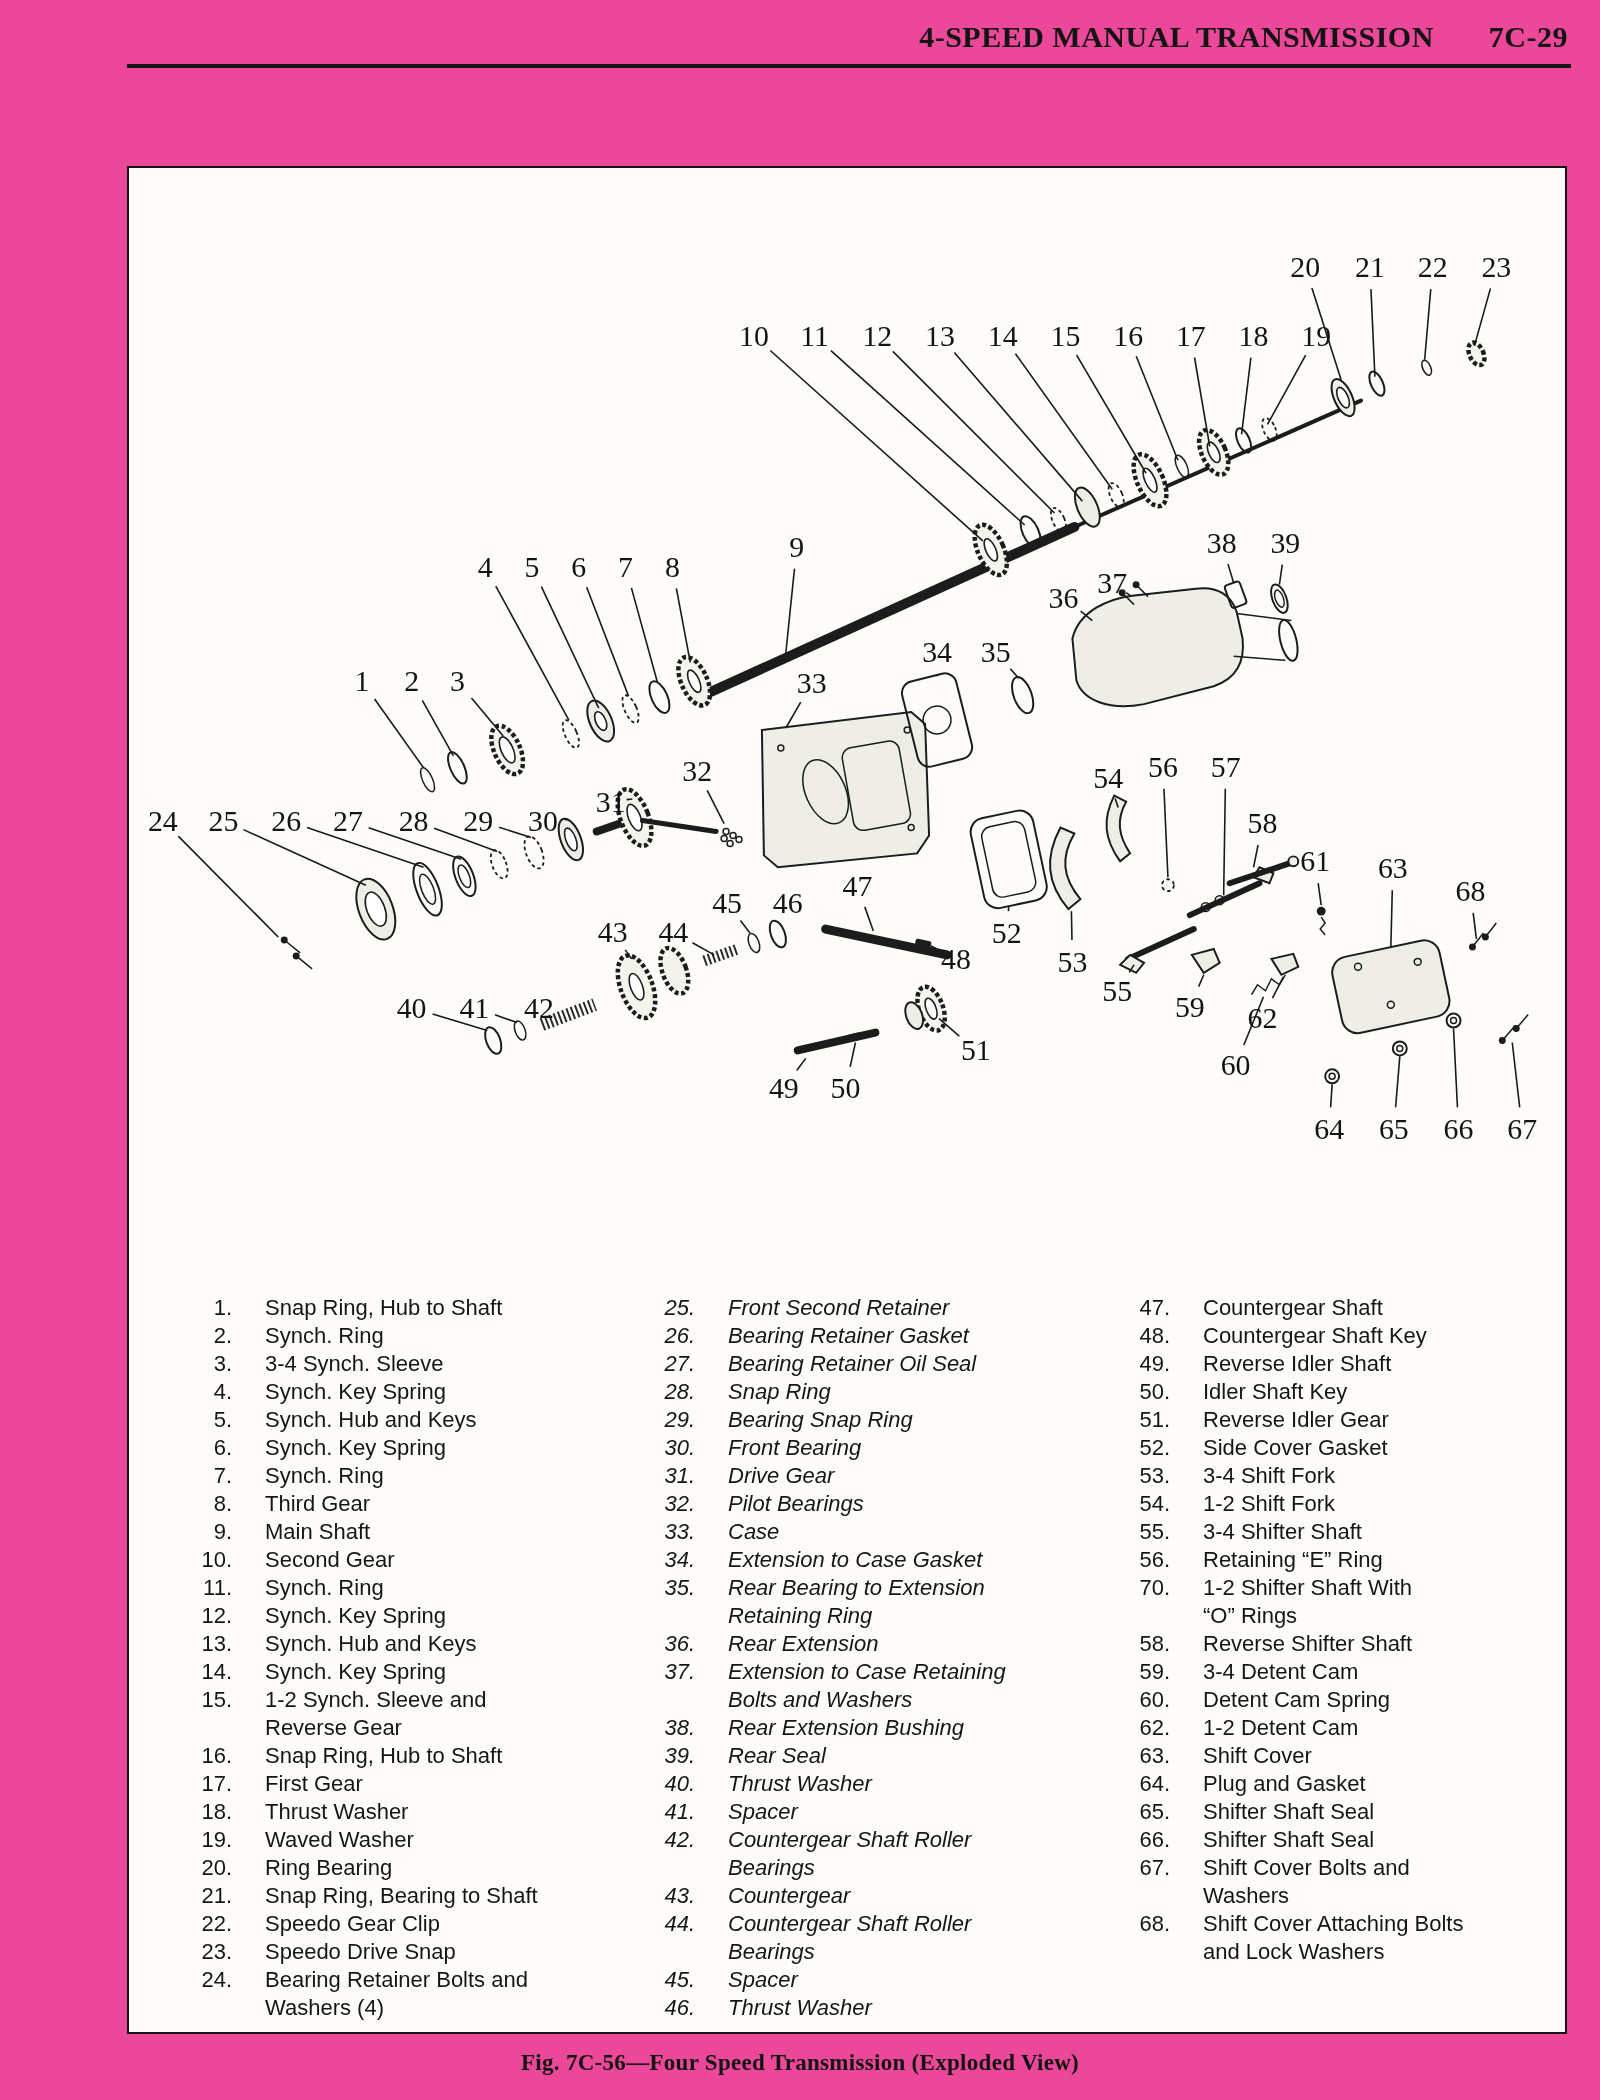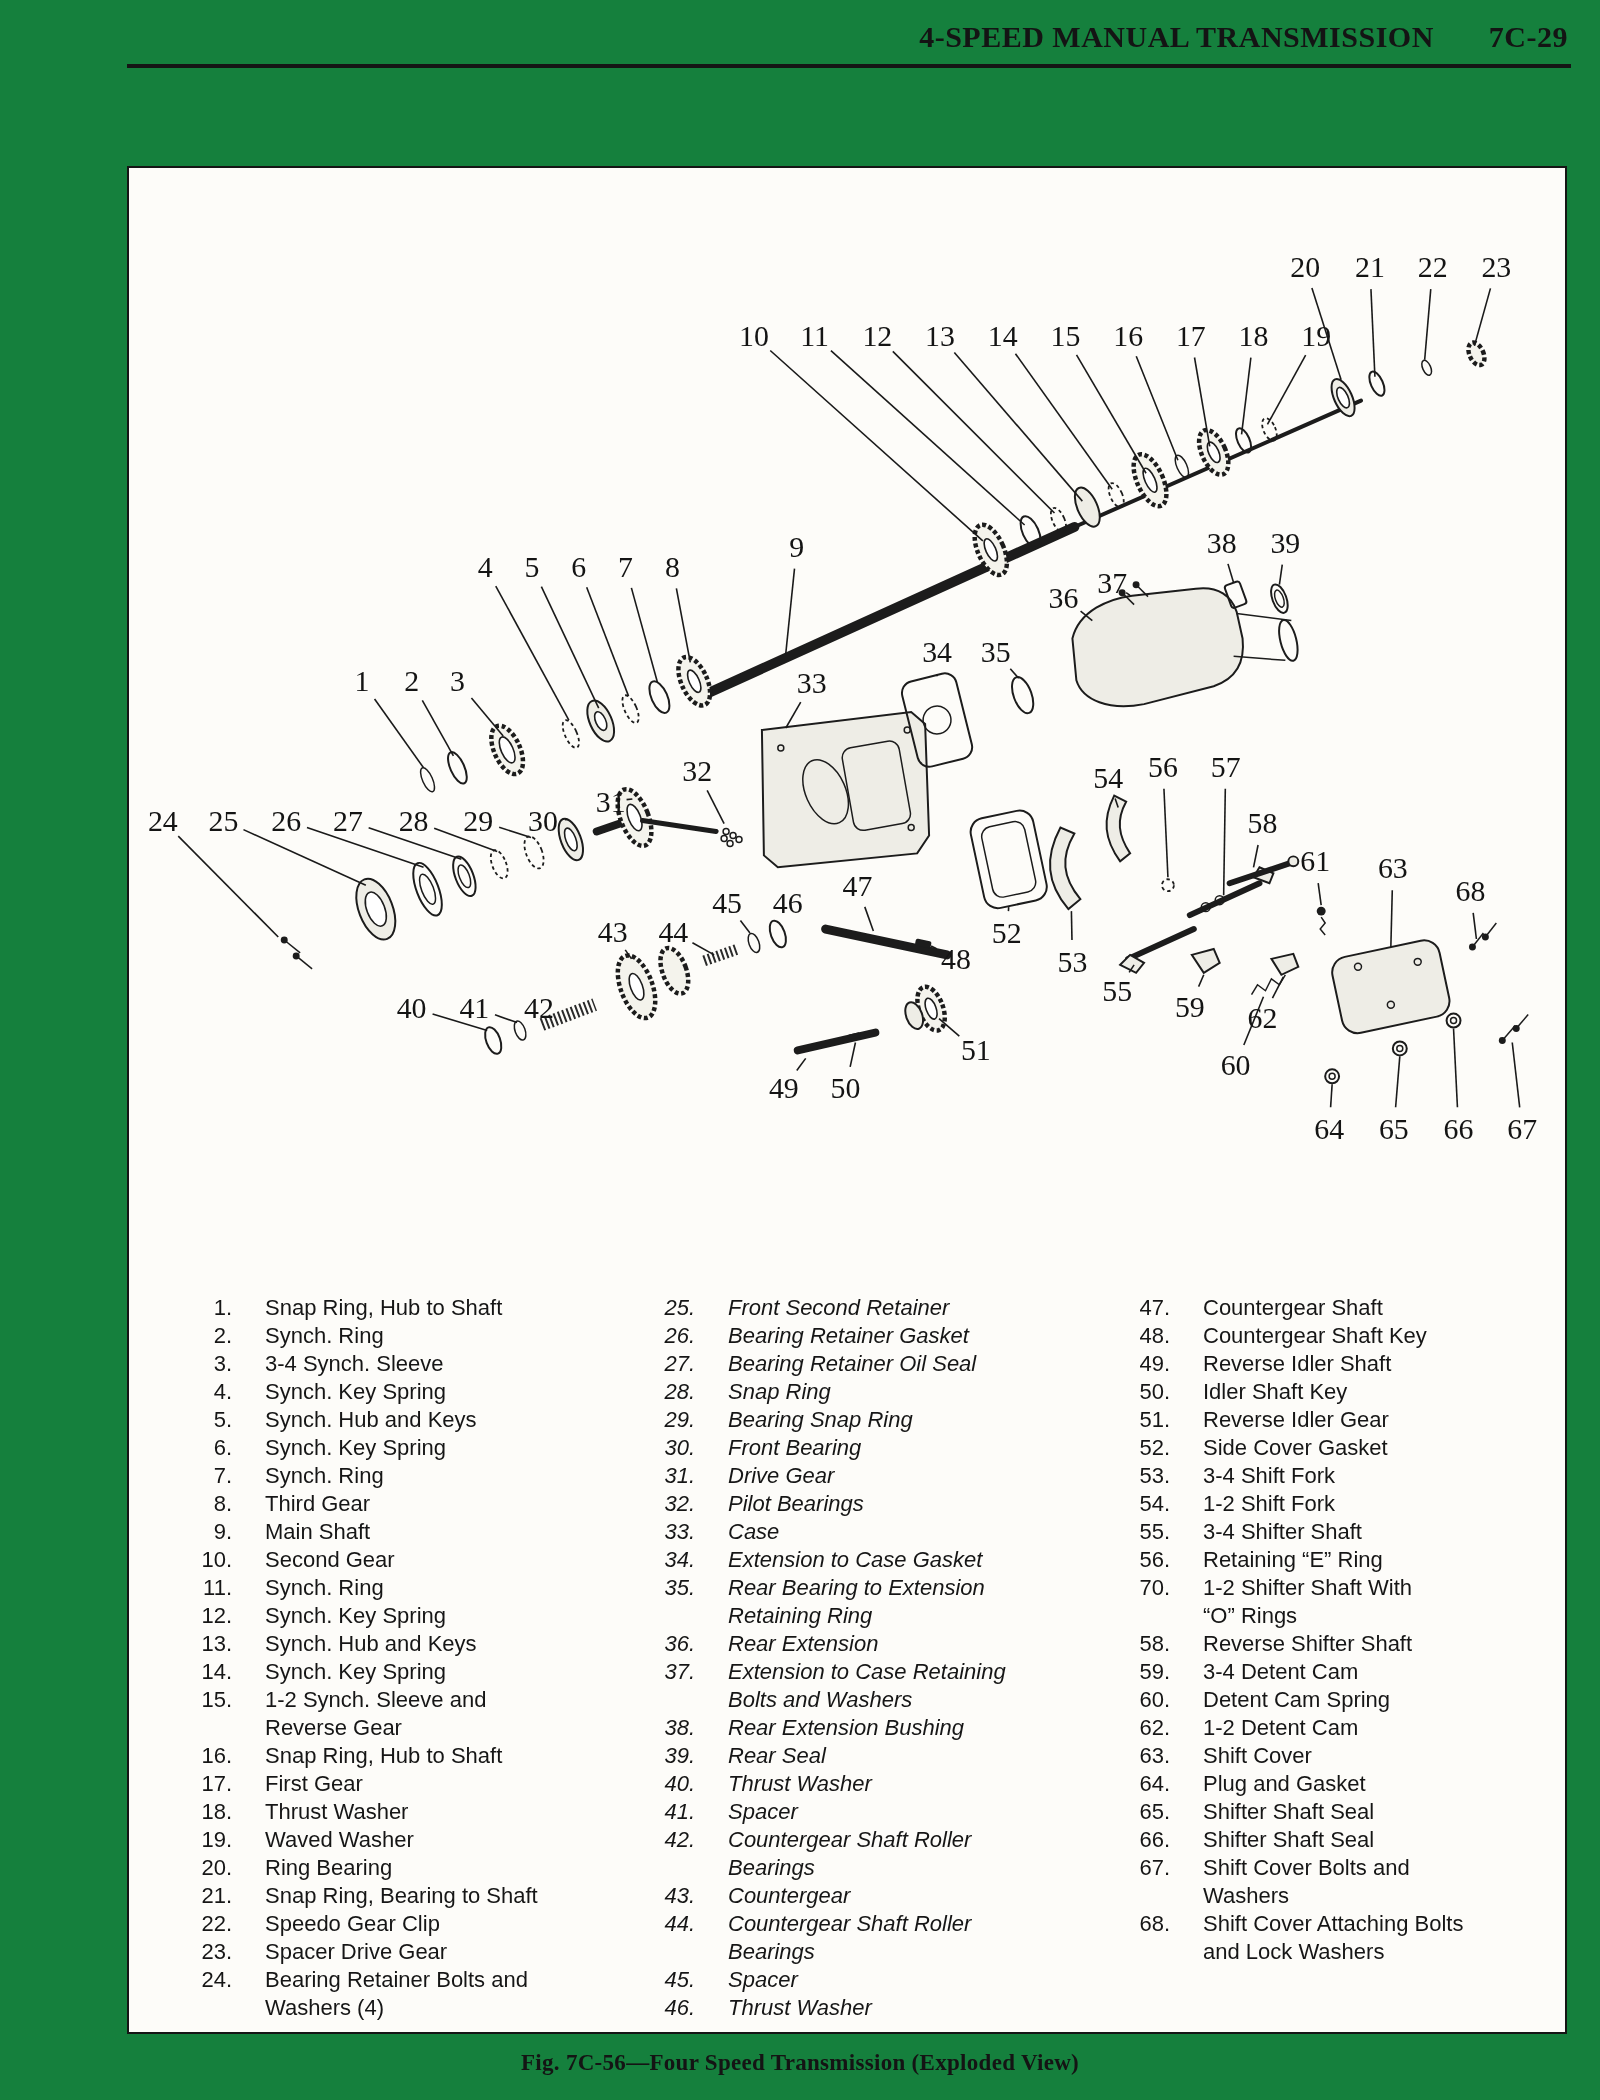--- a/index.html
+++ b/index.html
@@ -1,16 +1,16 @@
 <!DOCTYPE html>
 <html><head>
 <meta charset="utf-8">
 <style>
   html,body{margin:0;padding:0;background:#e8e6e0;}
-  .page{position:relative;width:1600px;height:2100px;background:#15803d;font-family:"Liberation Serif",serif;color:#141414;overflow:hidden;}
+  .page{position:relative;width:1600px;height:2100px;background:#ec4899;font-family:"Liberation Serif",serif;color:#141414;overflow:hidden;}
   .page-header{position:absolute;top:20px;right:32px;font-weight:bold;font-size:30px;letter-spacing:.5px;white-space:nowrap;}
   .page-header .pageno{margin-left:55px;}
   .rule{position:absolute;top:64px;left:127px;width:1444px;height:4px;background:#151515;}
   .figure-box{position:absolute;left:127px;top:166px;width:1440px;height:1868px;border:2.5px solid #151515;background:#fdfcf9;box-sizing:border-box;}
   .diagram{position:absolute;top:0;left:0;width:1435px;height:1122px;}
   
   .ldr{stroke:#1a1a1a;stroke-width:1.6;fill:none;}
   .cnum{font-family:"Liberation Serif",serif;font-size:30px;fill:#141414;text-anchor:middle;}
   .pl{fill:none;stroke:#1c1c1c;stroke-width:2;}
   .pt{fill:none;stroke:#1c1c1c;stroke-width:1.5;}
@@ -425,21 +425,21 @@
           <div class="prow">
             <span class="num">21.</span>
             <span class="nm">Snap Ring, Bearing to Shaft</span>
           </div>
           <div class="prow">
             <span class="num">22.</span>
             <span class="nm">Speedo Gear Clip</span>
           </div>
           <div class="prow">
             <span class="num">23.</span>
-            <span class="nm">Spacer Drive Gear</span>
+            <span class="nm">Speedo Drive Snap</span>
           </div>
           <div class="prow">
             <span class="num">24.</span>
             <span class="nm">Bearing Retainer Bolts and
 Washers (4)</span>
           </div>
         </div>
       <div class="pcol" id="col-1">
           <div class="prow">
             <span class="num">25.</span>

